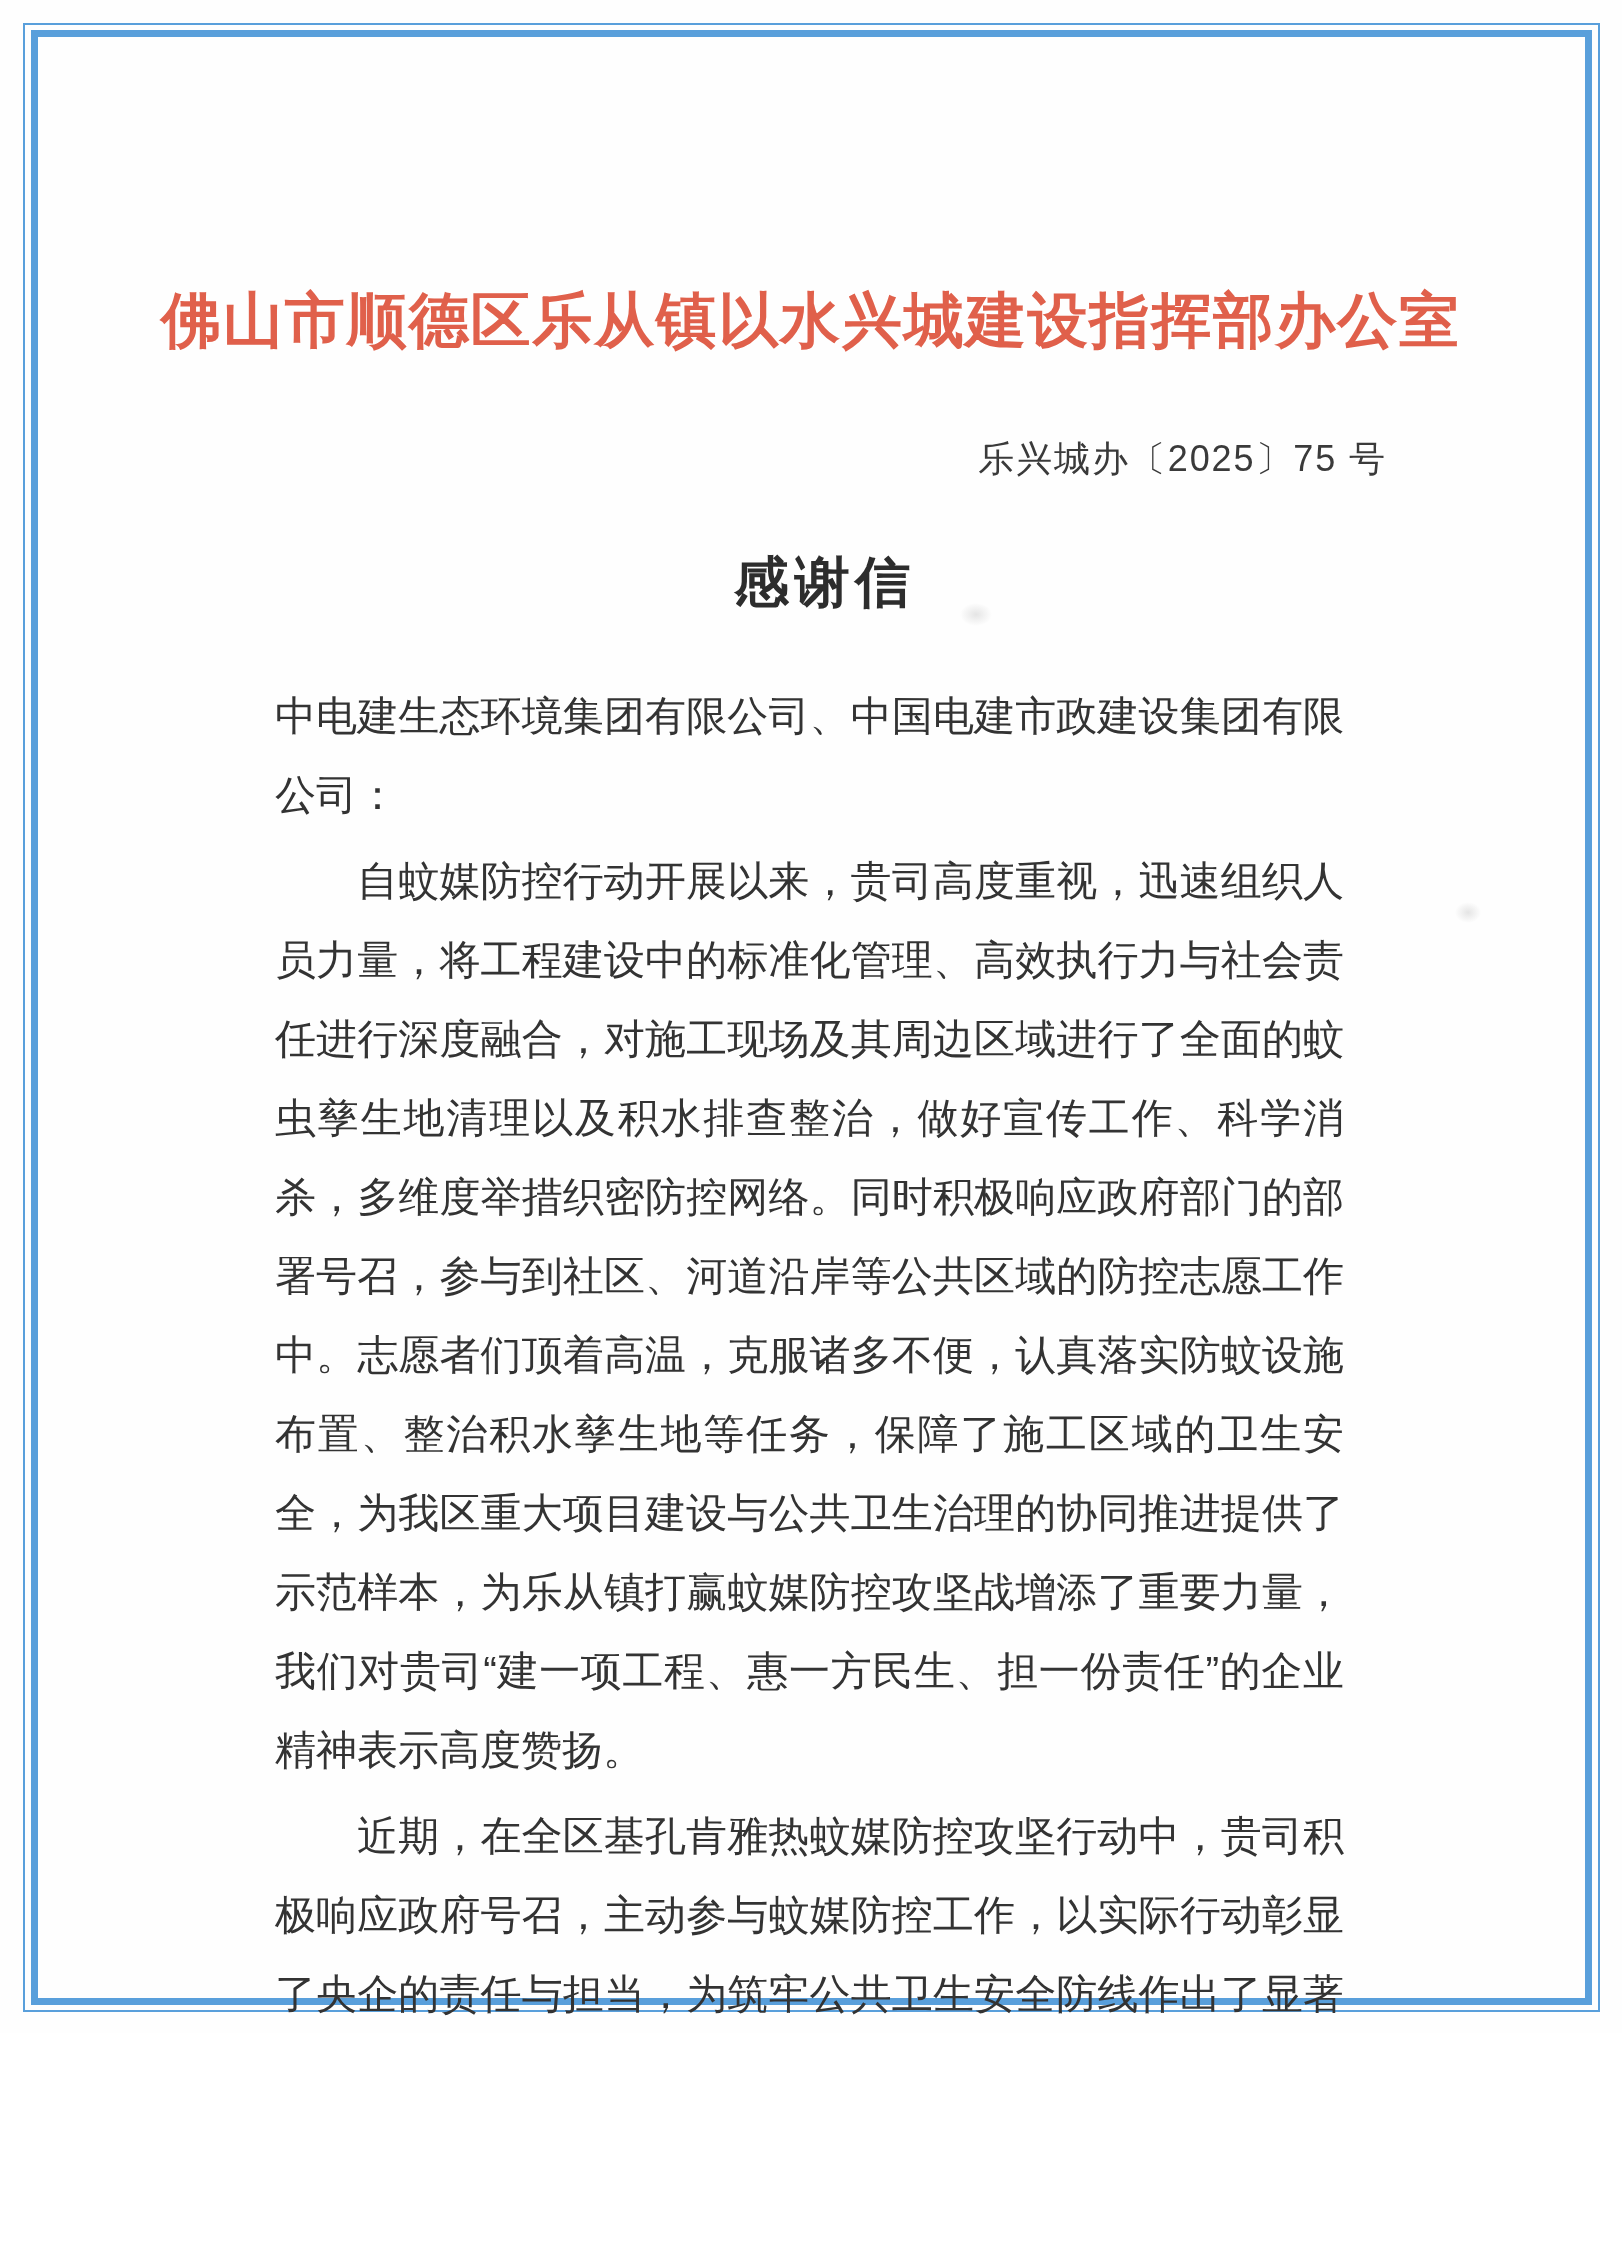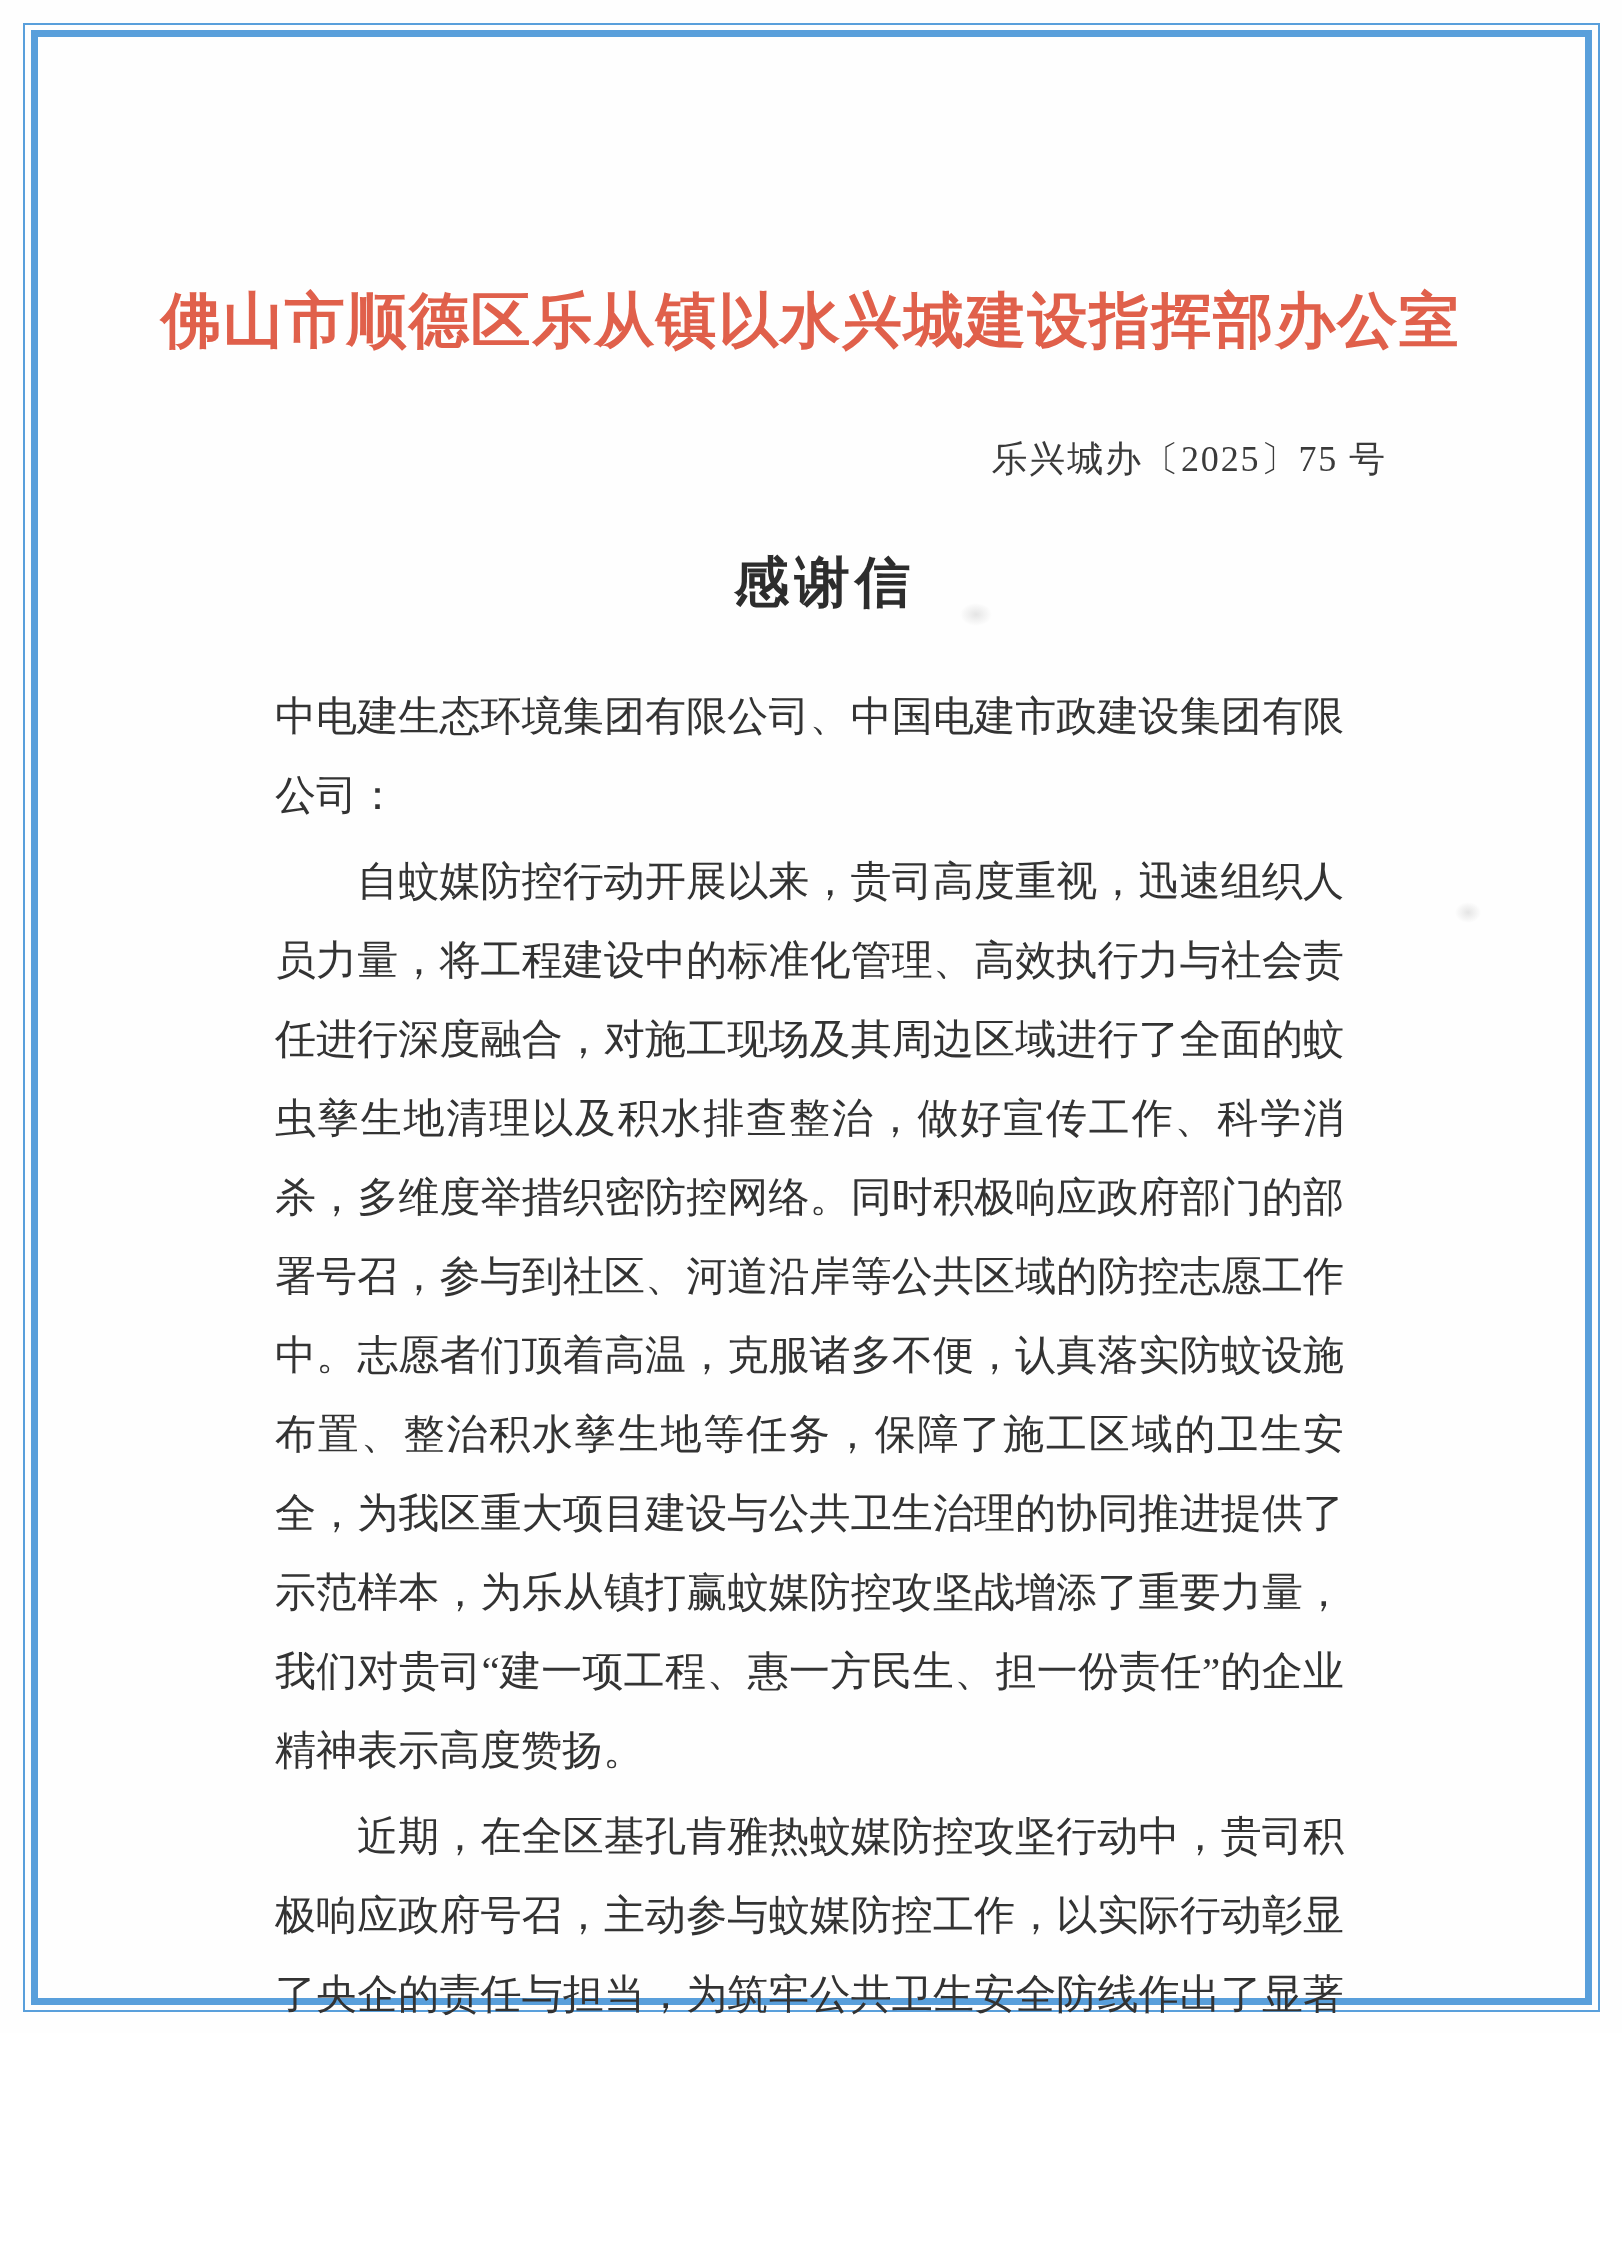--- a/index.html
+++ b/index.html
@@ -3,21 +3,21 @@
 <meta charset="utf-8">
 <style>
   html, body { margin: 0; padding: 0; background: #ffffff; }
 
   .page {
     position: relative;
     width: 1622px;
     height: 2033px;
     background: #fefefe;
     overflow: hidden;
-    font-family: Liberation Serif, serif;
+    font-family: Liberation Sans, sans-serif;
   }
 
   
   .frame-outer {
     position: absolute;
     top: 22.6px; left: 22.6px; right: 21.7px; bottom: 21px;
     border: 2.8px solid var(--border-blue, #599fdb);
     pointer-events: none;
   }
   .frame-inner {

